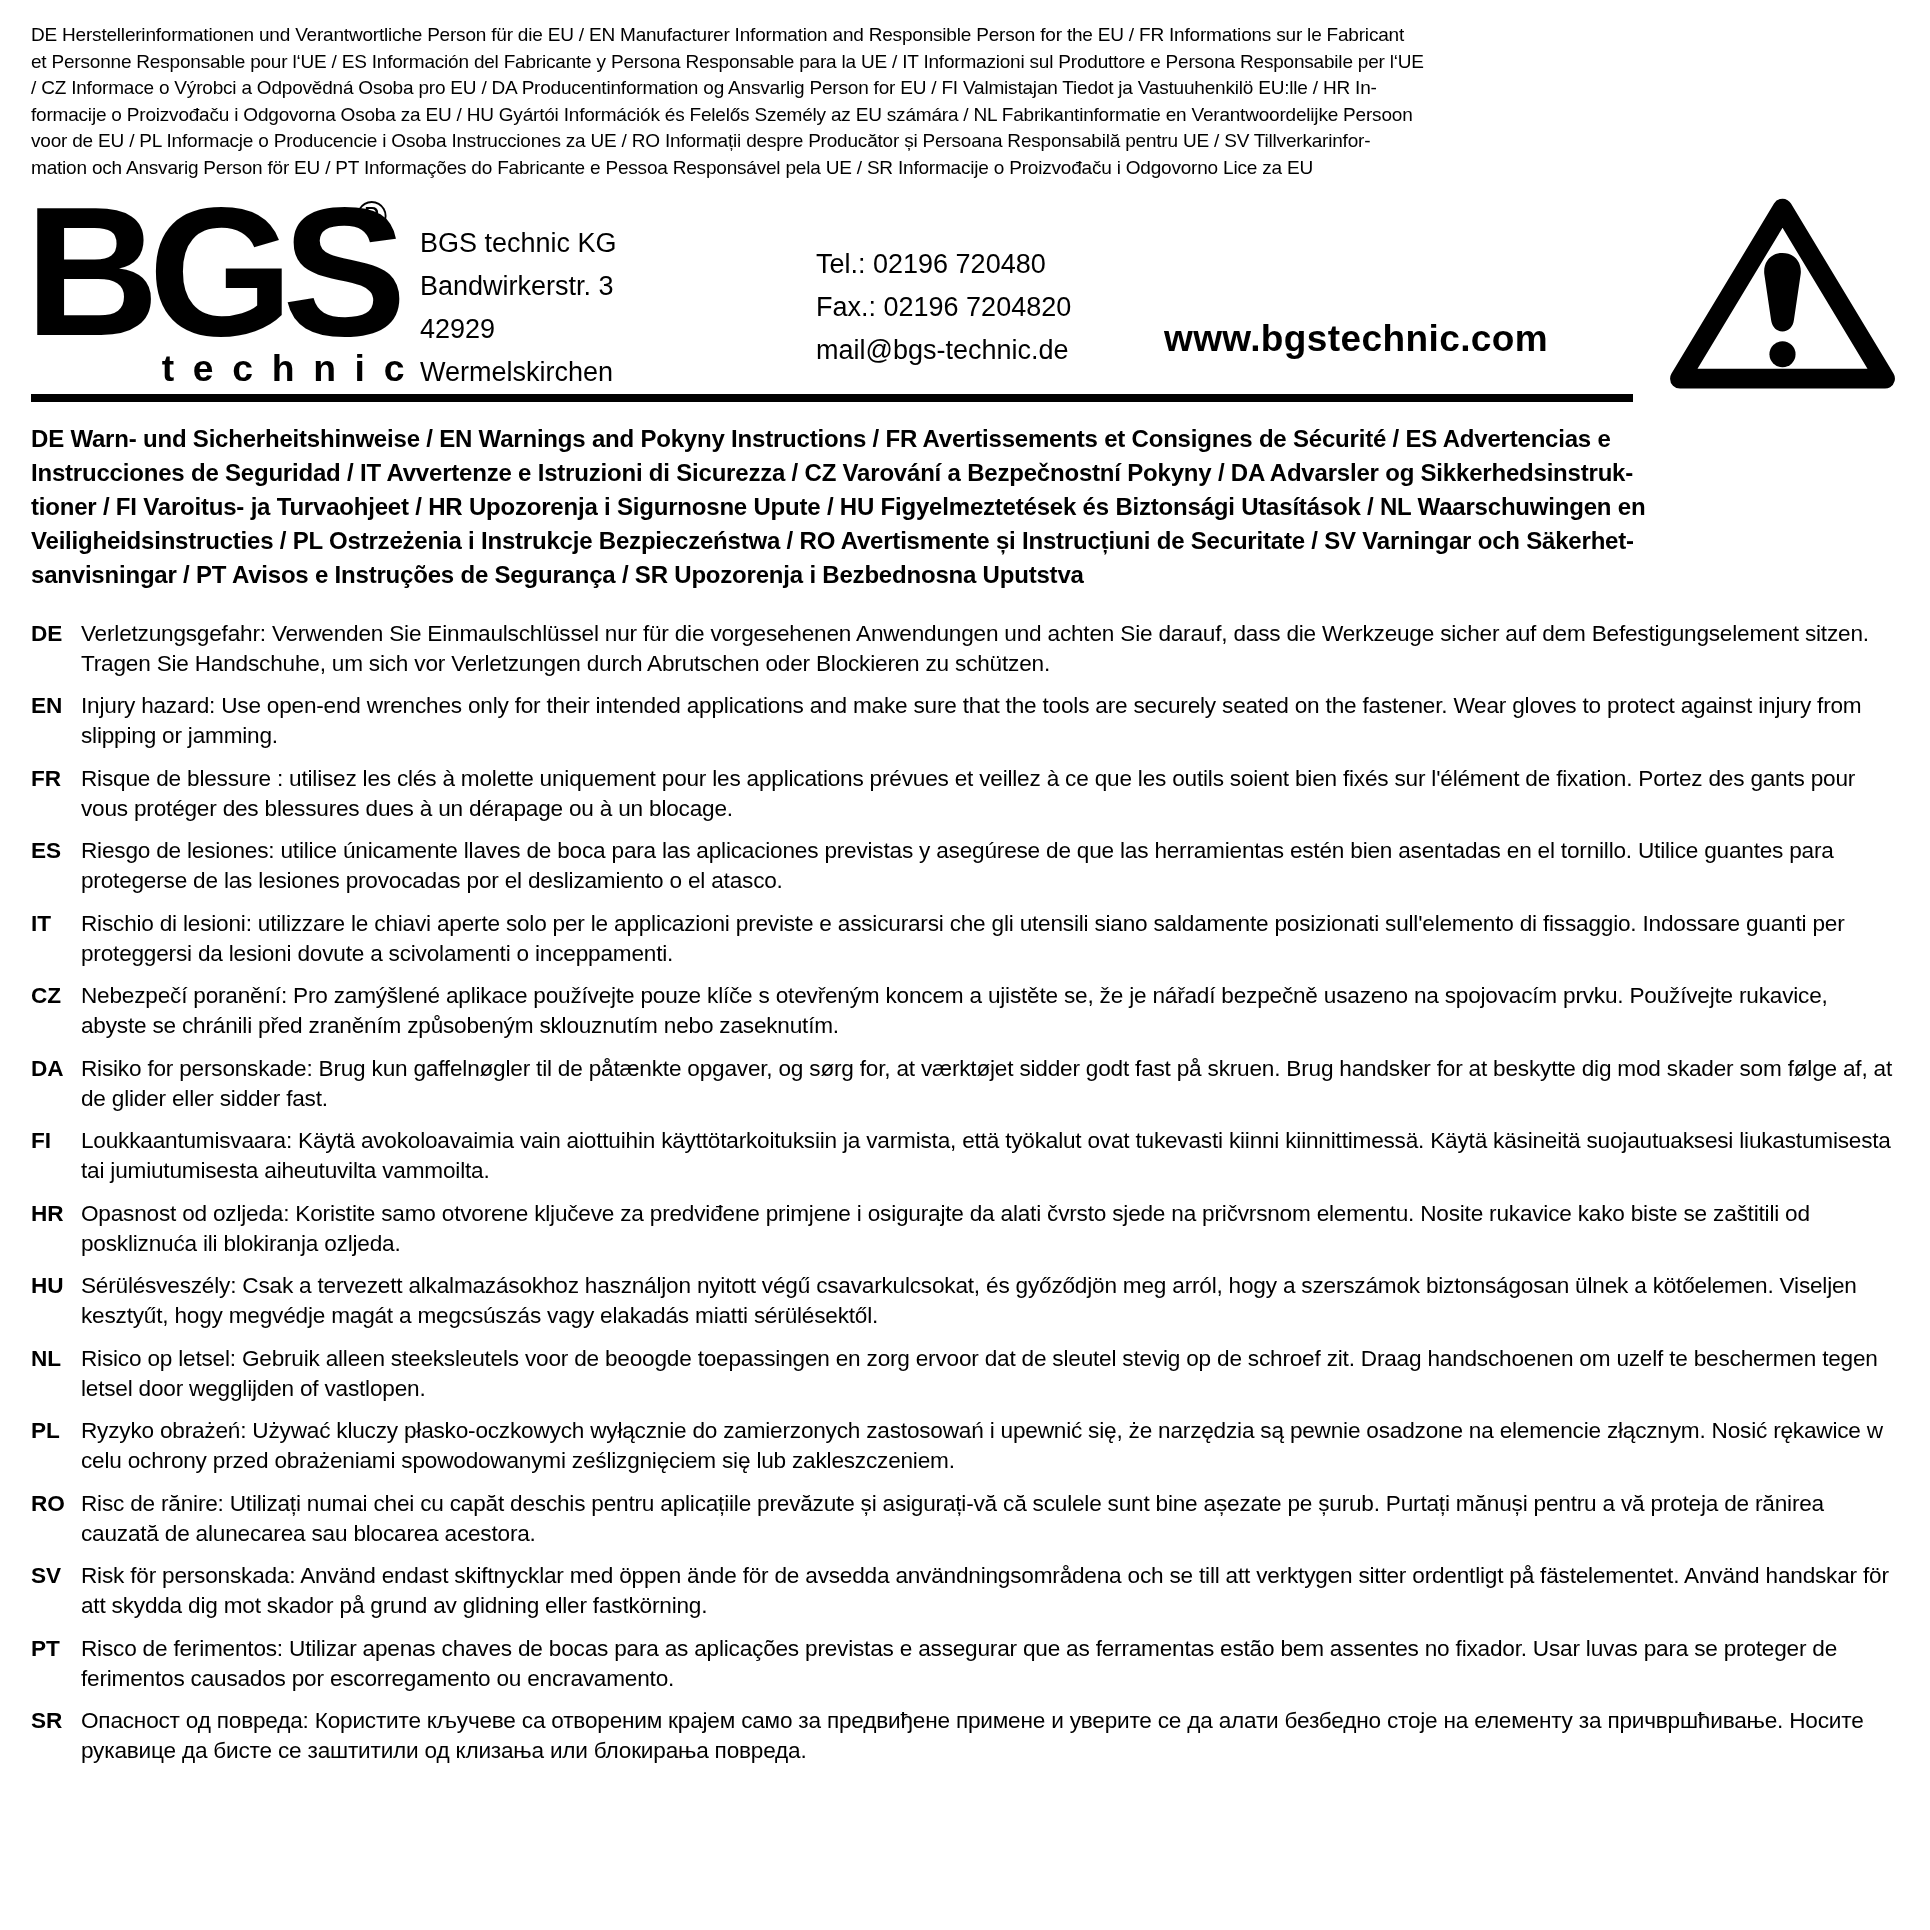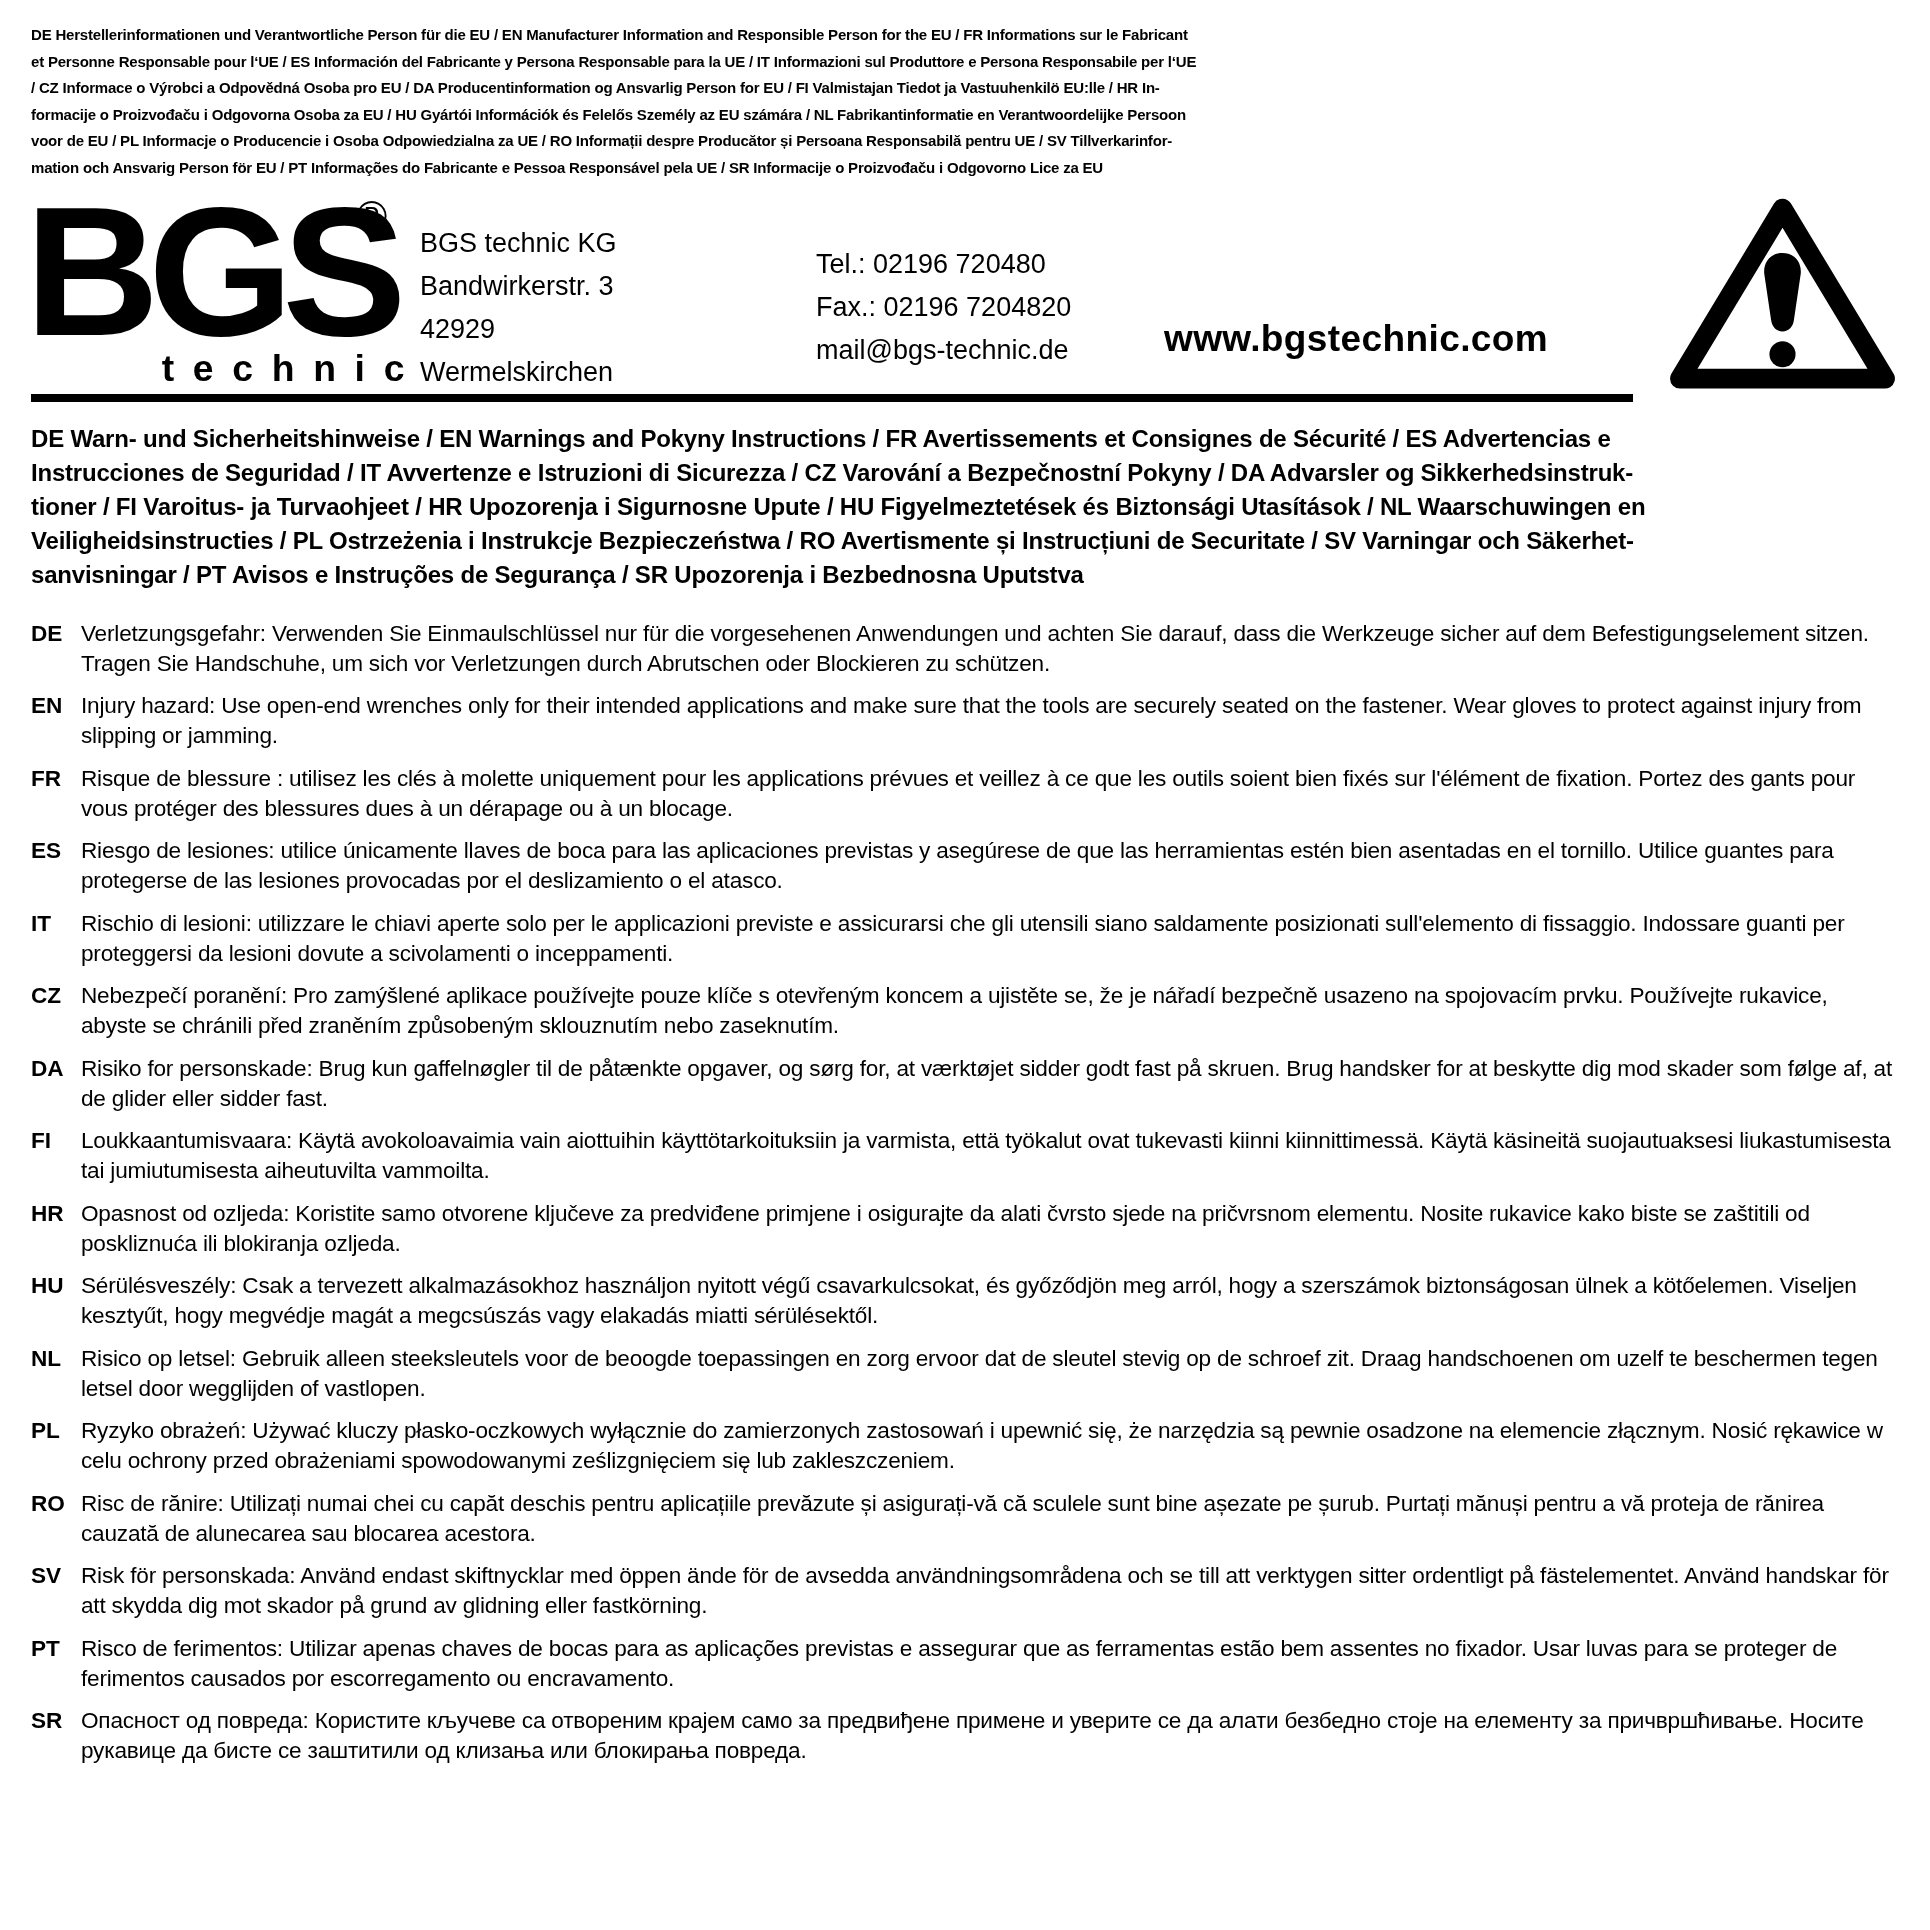--- a/index.html
+++ b/index.html
@@ -10,22 +10,22 @@
     background: #ffffff;
     color: #000000;
     font-family: "Liberation Sans", sans-serif;
     box-sizing: border-box;
     padding: 22px 31px 0 31px;
     overflow: hidden;
   }
   
   .header-top { margin-bottom: 4.7px; }
   .header-top .hline {
-    font-weight: bold;
-    font-size: 15px;
+    font-weight: normal;
+    font-size: 19px;
     line-height: 26.5px;
     letter-spacing: -0.2px;
     white-space: nowrap;
   }
   
   .brand-row { display: flex; align-items: center; height: 204px; margin-top: 6.2px; }
   .logo-wrap { width: 389px; flex-shrink: 0; position: relative; }
   .addr-col { margin-top: 37px; width: 265px; }
   .contact-col { margin-left: 131px; margin-top: 37px; width: 296px; }
   .addr-col div, .contact-col div { font-size: 27px; line-height: 43px; }
@@ -50,21 +50,21 @@
 </head>
 <body>
 
 <div class="page">
 
   <div class="header-top">
     <div class="hline">DE Herstellerinformationen und Verantwortliche Person für die EU  /  EN Manufacturer Information and Responsible Person for the EU  /  FR Informations sur le Fabricant</div>
     <div class="hline">et Personne Responsable pour l‘UE  /  ES Información del Fabricante y Persona Responsable para la UE  /  IT Informazioni sul Produttore e Persona Responsabile per l‘UE</div>
     <div class="hline">/  CZ Informace o Výrobci a Odpovědná Osoba pro EU  /  DA Producentinformation og Ansvarlig Person for EU  /  FI Valmistajan Tiedot ja Vastuuhenkilö EU:lle  /  HR In-</div>
     <div class="hline">formacije o Proizvođaču i Odgovorna Osoba za EU  /  HU Gyártói Információk és Felelős Személy az EU számára  /  NL Fabrikantinformatie en Verantwoordelijke Persoon</div>
-    <div class="hline">voor de EU  /  PL Informacje o Producencie i Osoba Odpowiedzialna za UE  /  RO Informații despre Producător și Persoana Responsabilă pentru UE  /  SV Tillverkarinfor-</div>
+    <div class="hline">voor de EU  /  PL Informacje o Producencie i Osoba Instrucciones za UE  /  RO Informații despre Producător și Persoana Responsabilă pentru UE  /  SV Tillverkarinfor-</div>
     <div class="hline">mation och Ansvarig Person för EU  /  PT Informações do Fabricante e Pessoa Responsável pela UE  /  SR Informacije o Proizvođaču i Odgovorno Lice za EU</div>
   </div>
 
   <div class="brand-row">
 
     <div class="logo-wrap">
       <svg width="389" height="204" viewBox="0 0 500 262">
         <text x="-8" y="192" font-family="Liberation Sans, sans-serif" font-weight="bold" font-size="235" style="letter-spacing:-14px" fill="#000" transform="scale(1.02,1)">BGS</text>
         <text x="418" y="58" font-family="Liberation Sans, sans-serif" font-size="54" fill="#000">®</text>
         <text x="168" y="250" font-family="Liberation Sans, sans-serif" font-weight="bold" font-size="48" style="letter-spacing:24px" fill="#000">technic</text>

